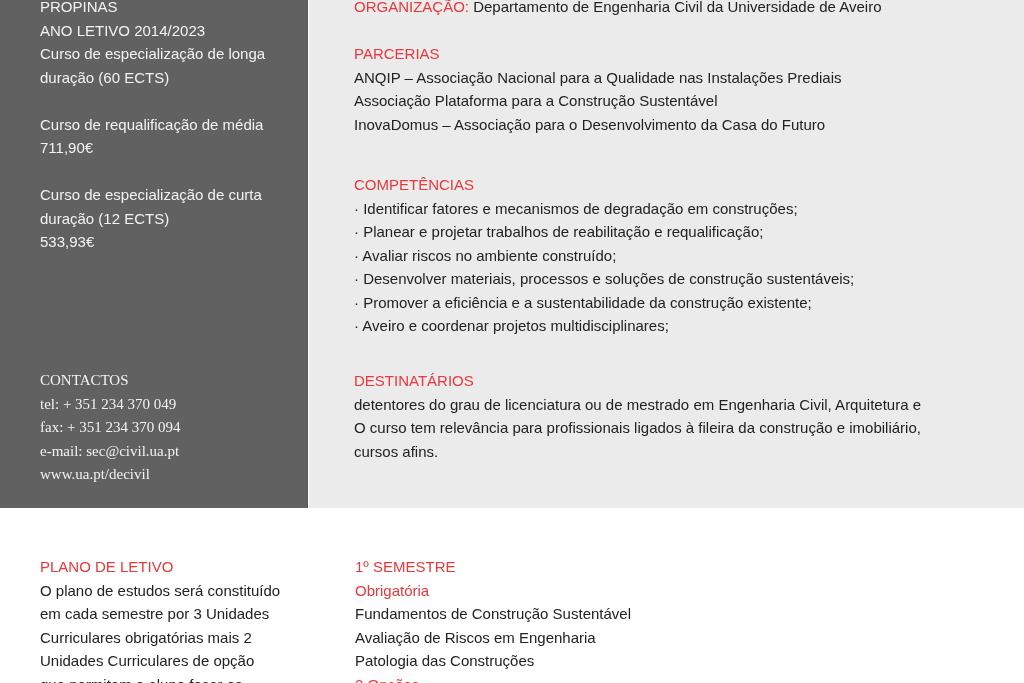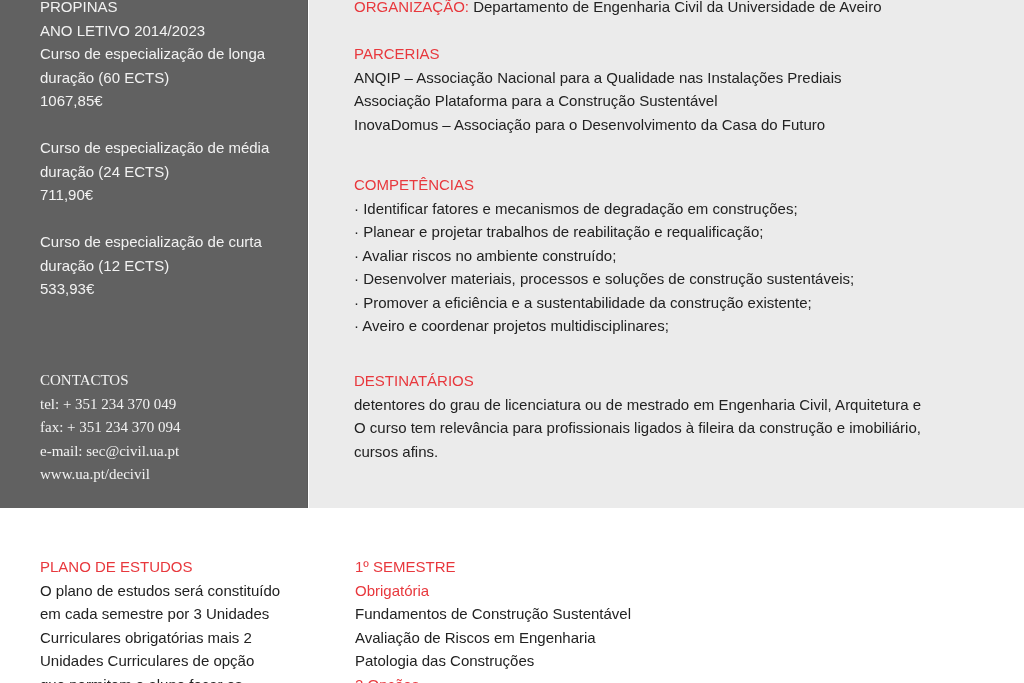--- a/index.html
+++ b/index.html
@@ -29,24 +29,22 @@
 </head>
 <body>
 
 <div class="top">
   <div class="left-panel">
     <div class="col-left" style="top:-5px;">
       <span class="line">PROPINAS</span>
       <span class="line">ANO LETIVO 2014/2023</span>
       <span class="line">Curso de especialização de longa</span>
       <span class="line">duração (60 ECTS)</span>
-      <span class="line">1067,85€</span>
       <span class="line">&nbsp;</span>
-      <span class="line">Curso de especialização de média</span>
-      <span class="line">duração (24 ECTS)</span>
+      <span class="line">Curso de requalificação de média</span>
       <span class="line">711,90€</span>
       <span class="line">&nbsp;</span>
       <span class="line">Curso de especialização de curta</span>
       <span class="line">duração (12 ECTS)</span>
       <span class="line">533,93€</span>
     </div>
     <div class="col-left" style="top:369px;font-family:Liberation Serif, serif;">
       <span class="line">CONTACTOS</span>
       <span class="line">tel: + 351 234 370 049</span>
       <span class="line">fax: + 351 234 370 094</span>
@@ -78,21 +76,21 @@
       <span class="line red">DESTINATÁRIOS</span>
       <span class="line">detentores do grau de licenciatura ou de mestrado em Engenharia Civil, Arquitetura e</span>
       <span class="line">O curso tem relevância para profissionais ligados à fileira da construção e imobiliário,</span>
       <span class="line">cursos afins.</span>
     </div>
   </div>
 </div>
 
 <div class="bottom">
   <div class="bl">
-    <span class="line red">PLANO DE ESTUDOS</span>
+    <span class="line red">PLANO DE LETIVO</span>
     <span class="line">O plano de estudos será constituído</span>
     <span class="line">em cada semestre por 3 Unidades</span>
     <span class="line">Curriculares obrigatórias mais 2</span>
     <span class="line">Unidades Curriculares de opção</span>
     <span class="line">que permitem o aluno focar os</span>
   </div>
   <div class="br">
     <span class="line red">1º SEMESTRE</span>
     <span class="line red">Obrigatória</span>
     <span class="line">Fundamentos de Construção Sustentável</span>

